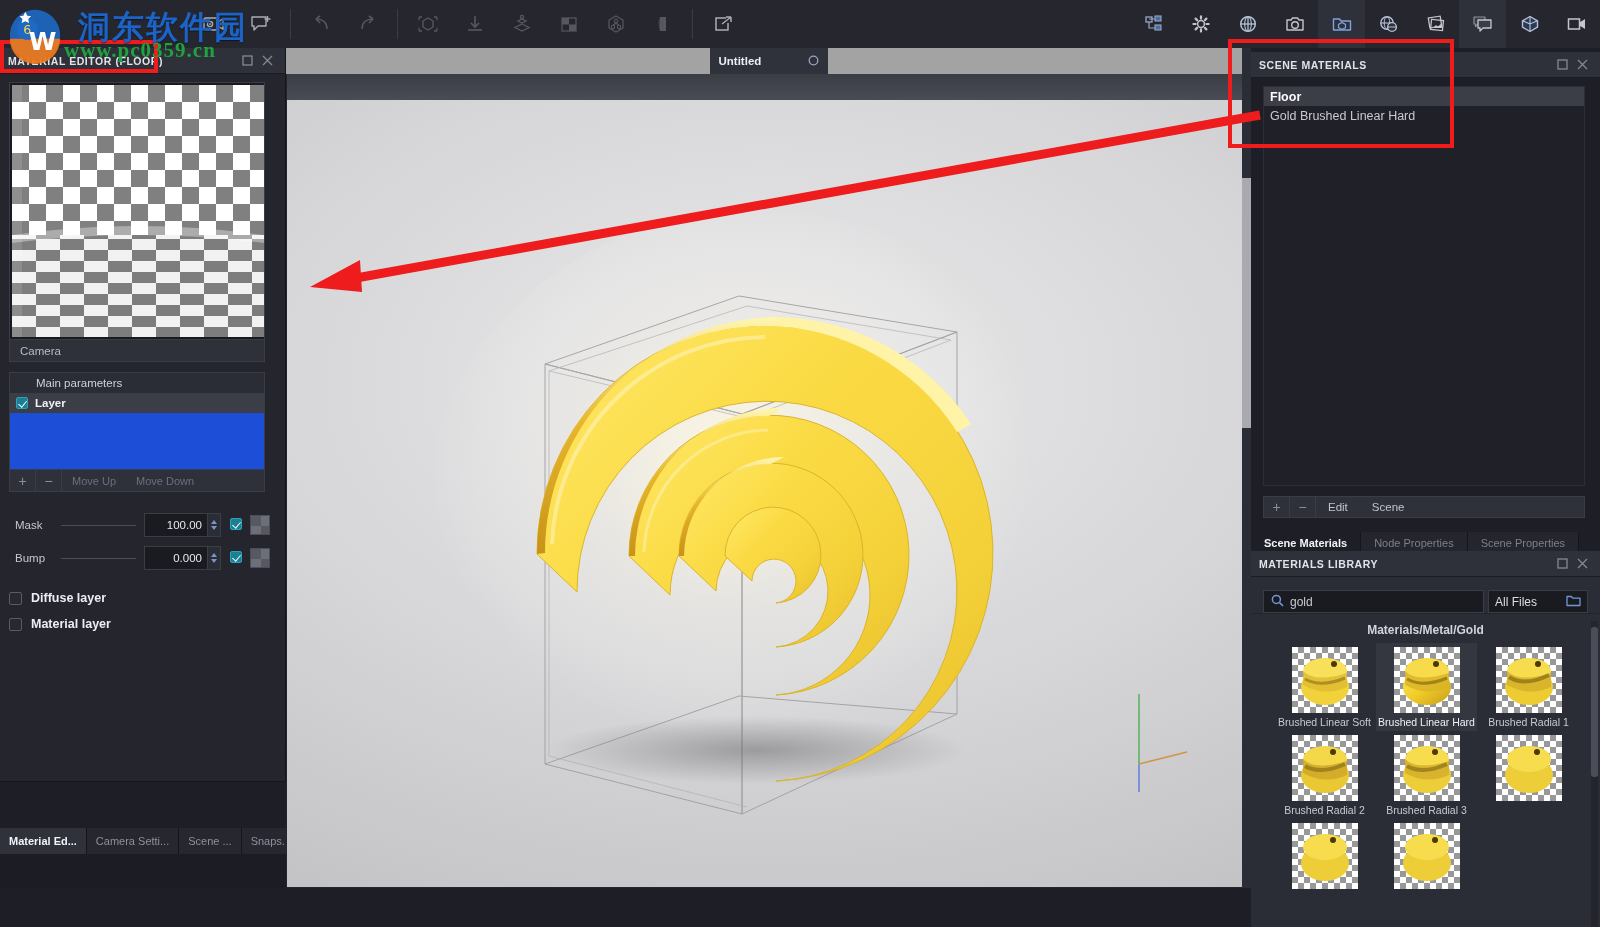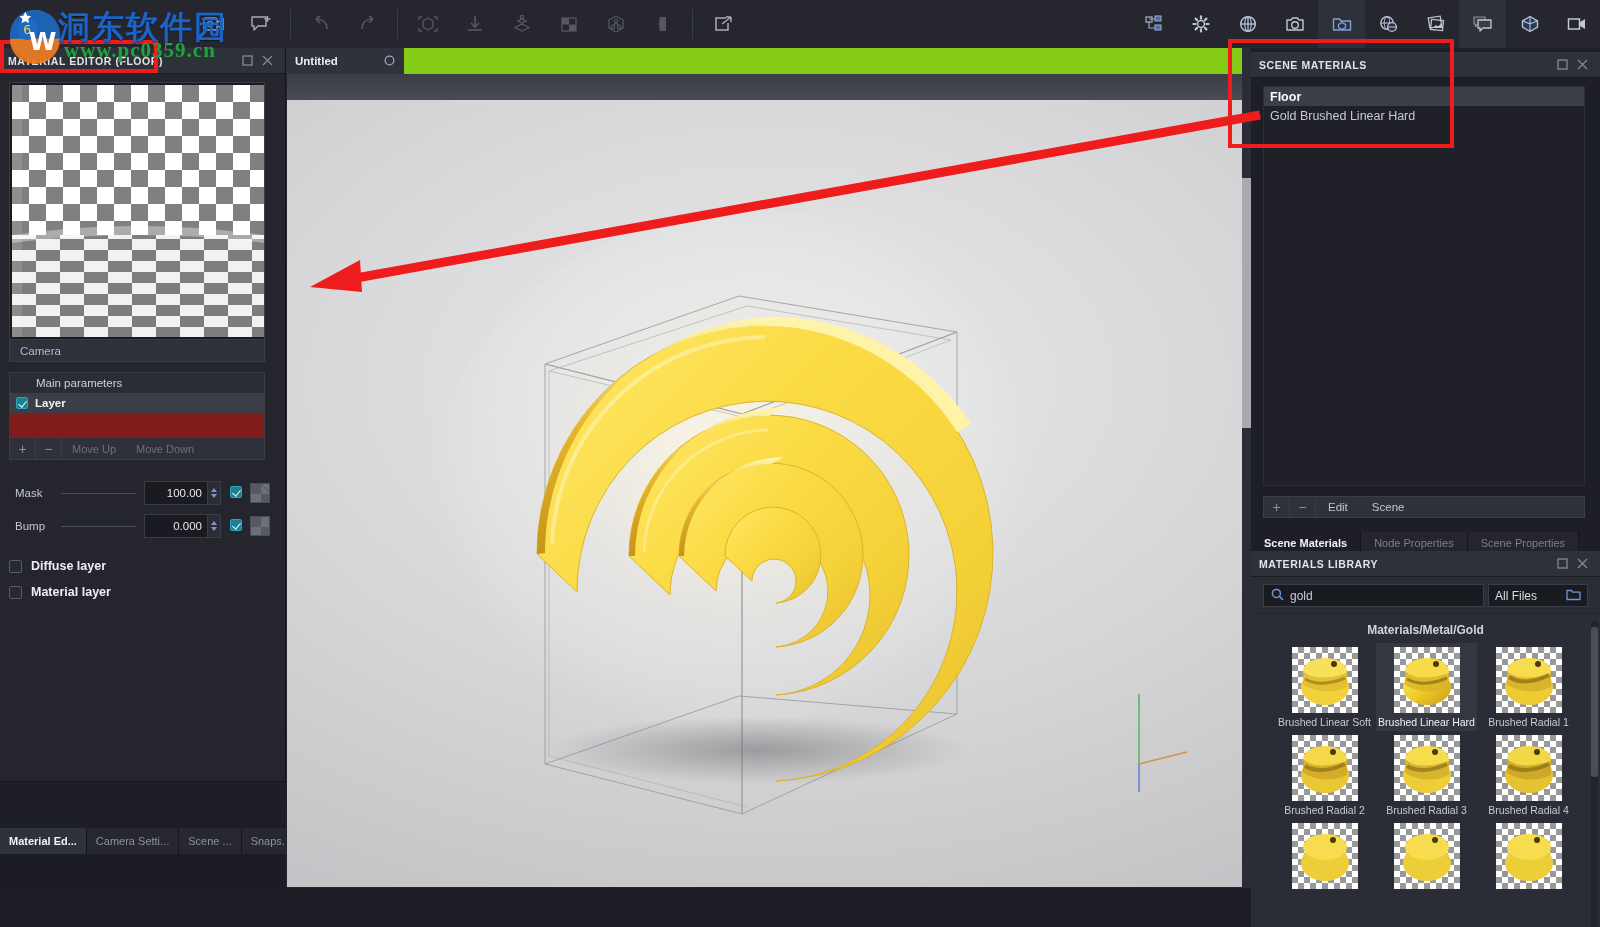--- a/index.html
+++ b/index.html
@@ -30,21 +30,21 @@
 
   
   .watermark {
     position:absolute; left:0; top:0; width:600px; height:64px;
     pointer-events:none; z-index:60;
   }
   .wm-logo {
     position:absolute; left:6px; top:6px; width:58px; height:58px;
   }
   .wm-cn {
-    position:absolute; left:58px; top:6px;
+    position:absolute; left:78px; top:6px;
     font-family:"DejaVu Sans", sans-serif;
     font-size:32px; font-weight:700; color:#1b63c6; letter-spacing:2px;
     text-shadow:0 1px 1px rgba(0,0,0,.45);
   }
   .wm-url {
     position:absolute; left:64px; top:38px;
     font-family:"Liberation Serif", serif;
     font-size:21px; font-weight:700; color:#1fa33c; letter-spacing:1px;
   }
 
@@ -73,21 +73,21 @@
   }
   .preview-canvas { position:absolute; left:2px; top:2px; width:252px; height:252px; overflow:hidden; background:#fff; }
   .preview-label {
     position:absolute; left:0; bottom:0; width:100%; height:22px;
     background:#2e303a; border-top:1px solid #3a3c46;
     display:flex; align-items:center; padding-left:10px;
     font-size:11.5px; color:#b9bbc4;
   }
 
   .layers-box {
-    margin-top:10px; width:256px; height:88px; background:#7f1d1d;
+    margin-top:10px; width:256px; height:120px; background:#1d4ed8;
     border:1px solid #3a3c46; position:relative;
   }
   .layers-head {
     height:20px; background:#2b2d36; display:flex; align-items:center;
     padding-left:26px; font-size:11.5px; color:#cfd1d8;
   }
   .layer-row {
     height:20px; background:#3b3d47; display:flex; align-items:center;
     padding-left:6px; gap:7px; cursor:pointer;
   }
@@ -157,21 +157,21 @@
     font-size:11px; color:#8e919d; background:#26272f; border-right:1px solid #15161b;
     cursor:pointer; white-space:nowrap;
   }
   .lt-tab.sel { background:#2f313b; color:#f2f3f7; font-weight:700; }
 
   
   .viewport {
     position:absolute; left:286px; top:48px; width:965px; height:840px;
     background:#24252d;
   }
-  .vp-tabs { height:26px; background:#84cc16; display:flex; }
+  .vp-tabs { height:26px; background:#a3a3a3; display:flex;justify-content:center; }
   .vp-tab {
     width:118px; height:26px; background:#2f313b; display:flex; align-items:center;
     padding:0 9px; gap:6px; cursor:pointer;
   }
   .vp-tab .vt-name { font-size:11.5px; font-weight:700; color:#eceef3; flex:1; }
   .vp-3d {
     position:absolute; left:1px; top:26px; width:963px; height:813px; overflow:hidden;
     background:radial-gradient(ellipse 120% 90% at 50% 38%, #e9e9ea 0%, #d6d6d8 45%, #b9b9bd 100%);
   }
   .vp-topband {
@@ -210,21 +210,21 @@
   }
   .smt {
     height:22px; padding:0 13px; display:flex; align-items:center;
     font-size:11px; background:#24252d; color:#7d8089; border-right:1px solid #15161b; cursor:pointer;
   }
   .smt.sel { background:#1e1f26; color:#f2f3f7; font-weight:700; }
 
   .ml-panel { position:absolute; left:0; top:503px; width:349px; height:424px; background:#2b2d36; }
   .ml-search-bar {
     position:absolute; left:0; top:27px; width:349px; height:36px;
-    background:#2b2d36; display:flex; align-items:center; padding:0 12px; gap:4px;
+    background:#2b2d36; display:flex; align-items:flex-end; padding:0 12px; gap:4px;
     border-bottom:1px solid #23242c;
   }
   .search-field {
     flex:1; height:23px; background:#1a1b21; border:1px solid #3a3c46;
     display:flex; align-items:center; gap:6px; padding:0 7px;
   }
   .search-field .sv { font-size:12px; color:#c8cad2; }
   .allfiles {
     width:100px; height:23px; background:#1a1b21; border:1px solid #3a3c46;
     display:flex; align-items:center; justify-content:space-between; padding:0 6px;
@@ -806,32 +806,20 @@
                 <ellipse cx="33" cy="40" rx="24" ry="18" fill="#edcd38"></ellipse>
                 <ellipse cx="33" cy="24" rx="22" ry="13" fill="#f7dc4d"></ellipse>
                 <path d="M11 24 q12 12 44 2 l0 14 q-22 10 -44 -2 z" fill="#d4ae2b" opacity=".85"></path>
                 <path d="M13 31 q16 9 40 -2" stroke="#6e5609" stroke-width="4" fill="none" opacity=".5"></path>
                 <circle cx="41" cy="17" r="3" fill="#4a3a08"></circle>
               </svg>
             </div>
             <div class="cap">Brushed Radial 3</div>
           </div>
 
-          <div class="ml-cell">
-            <div class="thumb">
-              <svg width="66" height="66" viewBox="0 0 66 66">
-                <ellipse cx="33" cy="40" rx="24" ry="18" fill="#e6c231"></ellipse>
-                <ellipse cx="33" cy="24" rx="22" ry="13" fill="#f2d747"></ellipse>
-                <path d="M11 24 q12 12 44 2 l0 14 q-22 10 -44 -2 z" fill="#c9a327" opacity=".85"></path>
-                <path d="M13 31 q16 9 40 -2" stroke="#6e5609" stroke-width="4" fill="none" opacity=".5"></path>
-                <circle cx="41" cy="17" r="3" fill="#4a3a08"></circle>
-              </svg>
-            </div>
-            <div class="cap">Brushed Radial 4</div>
-          </div>
 
           <div class="ml-cell">
             <div class="thumb">
               <svg width="66" height="66" viewBox="0 0 66 66">
                 <ellipse cx="33" cy="40" rx="24" ry="18" fill="#edcd38"></ellipse>
                 <ellipse cx="33" cy="24" rx="22" ry="13" fill="#f7dc4d"></ellipse>
                 <circle cx="41" cy="17" r="3" fill="#4a3a08"></circle>
               </svg>
             </div>
             <div class="cap"></div>

